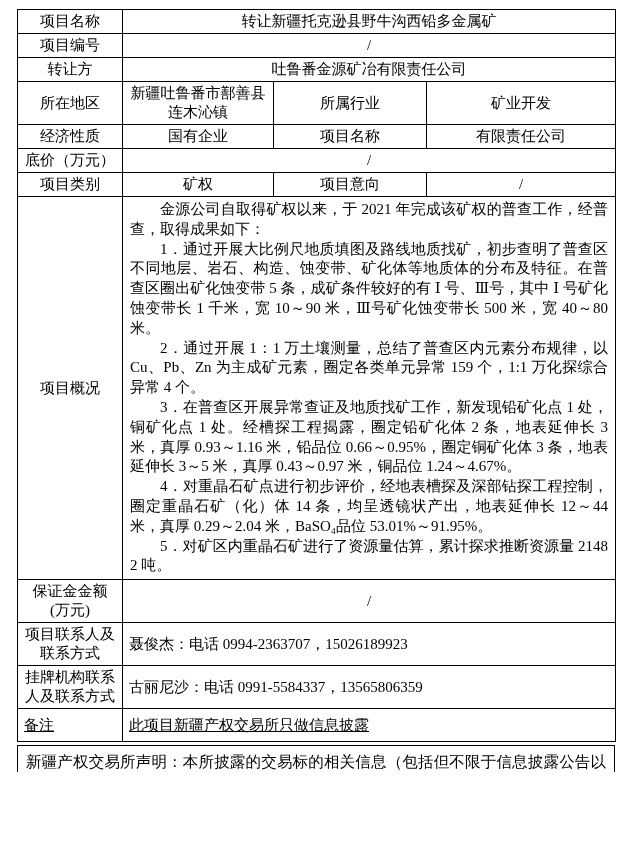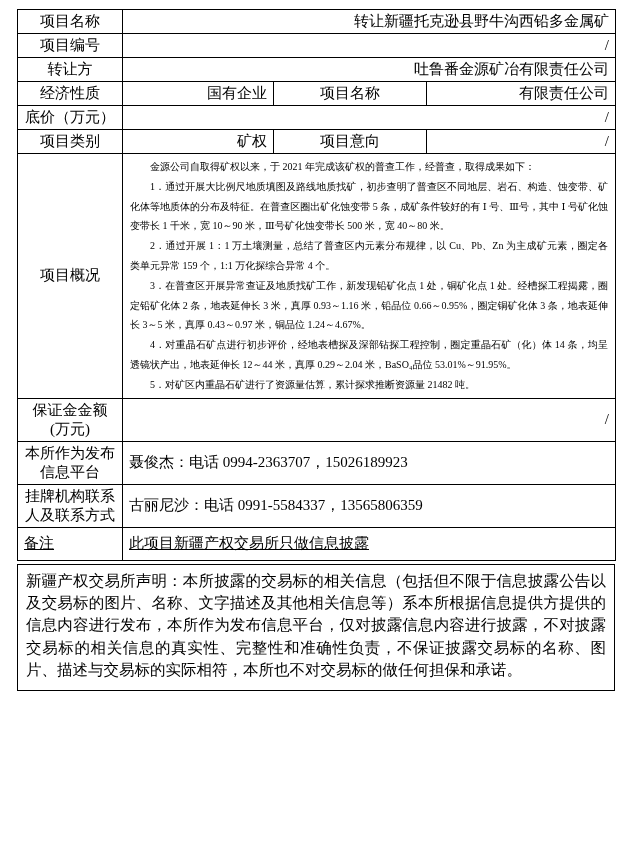--- a/index.html
+++ b/index.html
@@ -26,35 +26,35 @@
   td {
     border: 1px solid #000000;
     padding: 2px 6px;
     font-size: 15px;
     line-height: 19px;
     vertical-align: middle;
     word-break: break-all;
     overflow: hidden;
   }
   td.lbl { text-align: center; }
-  td.val { text-align: right; }
+  td.val { text-align: center; }
   td.left { text-align: left; }
   tr.row-tall td { height: 36px; }
   tr.row-date td { height: 38px; }
   tr.row-wide2 td { height: 36px; }
   tr.row-remarks td { height: 28px; text-decoration: underline; }
   td.overview-cell {
     text-align: left;
     padding: 3px 7px;
     vertical-align: middle;
   }
   td.overview-cell p {
     margin: 0;
     text-indent: 2em;
-    font-size: 10px;
+    font-size: 15px;
     line-height: 19.8px;
     text-align: justify;
   }
   table.disclaimer-table { margin-top: 3px; }
   td.disclaimer-cell {
     padding: 5px 8px 8px 8px;
   }
   td.disclaimer-cell p {
     margin: 0;
     font-size: 15.5px;
@@ -88,20 +88,26 @@
         <td class="val" colspan="3">转让新疆托克逊县野牛沟西铅多金属矿</td>
       </tr>
       <tr>
         <td class="lbl">项目编号</td>
         <td class="val" colspan="3">/</td>
       </tr>
       <tr>
         <td class="lbl">转让方</td>
         <td class="val" colspan="3">吐鲁番金源矿冶有限责任公司</td>
       </tr>
+      <tr class="row-tall">
+        <td class="lbl">所在地区</td>
+        <td class="val">新疆吐鲁番市鄯善县连木沁镇</td>
+        <td class="lbl">所属行业</td>
+        <td class="val">矿业开发</td>
+      </tr>
       <tr>
         <td class="lbl">经济性质</td>
         <td class="val">国有企业</td>
         <td class="lbl">项目名称</td>
         <td class="val">有限责任公司</td>
       </tr>
       <tr>
         <td class="lbl">底价（万元）</td>
         <td class="val" colspan="3">/</td>
       </tr>
@@ -120,21 +126,21 @@
           <p>3．在普查区开展异常查证及地质找矿工作，新发现铅矿化点 1 处，铜矿化点 1 处。经槽探工程揭露，圈定铅矿化体 2 条，地表延伸长 3 米，真厚 0.93～1.16 米，铅品位 0.66～0.95%，圈定铜矿化体 3 条，地表延伸长 3～5 米，真厚 0.43～0.97 米，铜品位 1.24～4.67%。</p>
           <p>4．对重晶石矿点进行初步评价，经地表槽探及深部钻探工程控制，圈定重晶石矿（化）体 14 条，均呈透镜状产出，地表延伸长 12～44 米，真厚 0.29～2.04 米，BaSO₄品位 53.01%～91.95%。</p>
           <p>5．对矿区内重晶石矿进行了资源量估算，累计探求推断资源量 21482 吨。</p>
         </td>
       </tr>
       <tr class="row-wide2">
         <td class="lbl">保证金金额(万元)</td>
         <td class="val" colspan="3">/</td>
       </tr>
       <tr class="row-wide2">
-        <td class="lbl">本所作为发布信息平台</td>
+        <td class="lbl">项目联系人及联系方式</td>
         <td class="val left" colspan="3">聂俊杰：电话 0994-2363707，15026189923</td>
       </tr>
       <tr class="row-wide2">
         <td class="lbl">挂牌机构联系人及联系方式</td>
         <td class="val left" colspan="3">古丽尼沙：电话 0991-5584337，13565806359</td>
       </tr>
       <tr class="row-remarks">
         <td class="lbl left">备注</td>
         <td class="val left" colspan="3">此项目新疆产权交易所只做信息披露</td>
       </tr>

